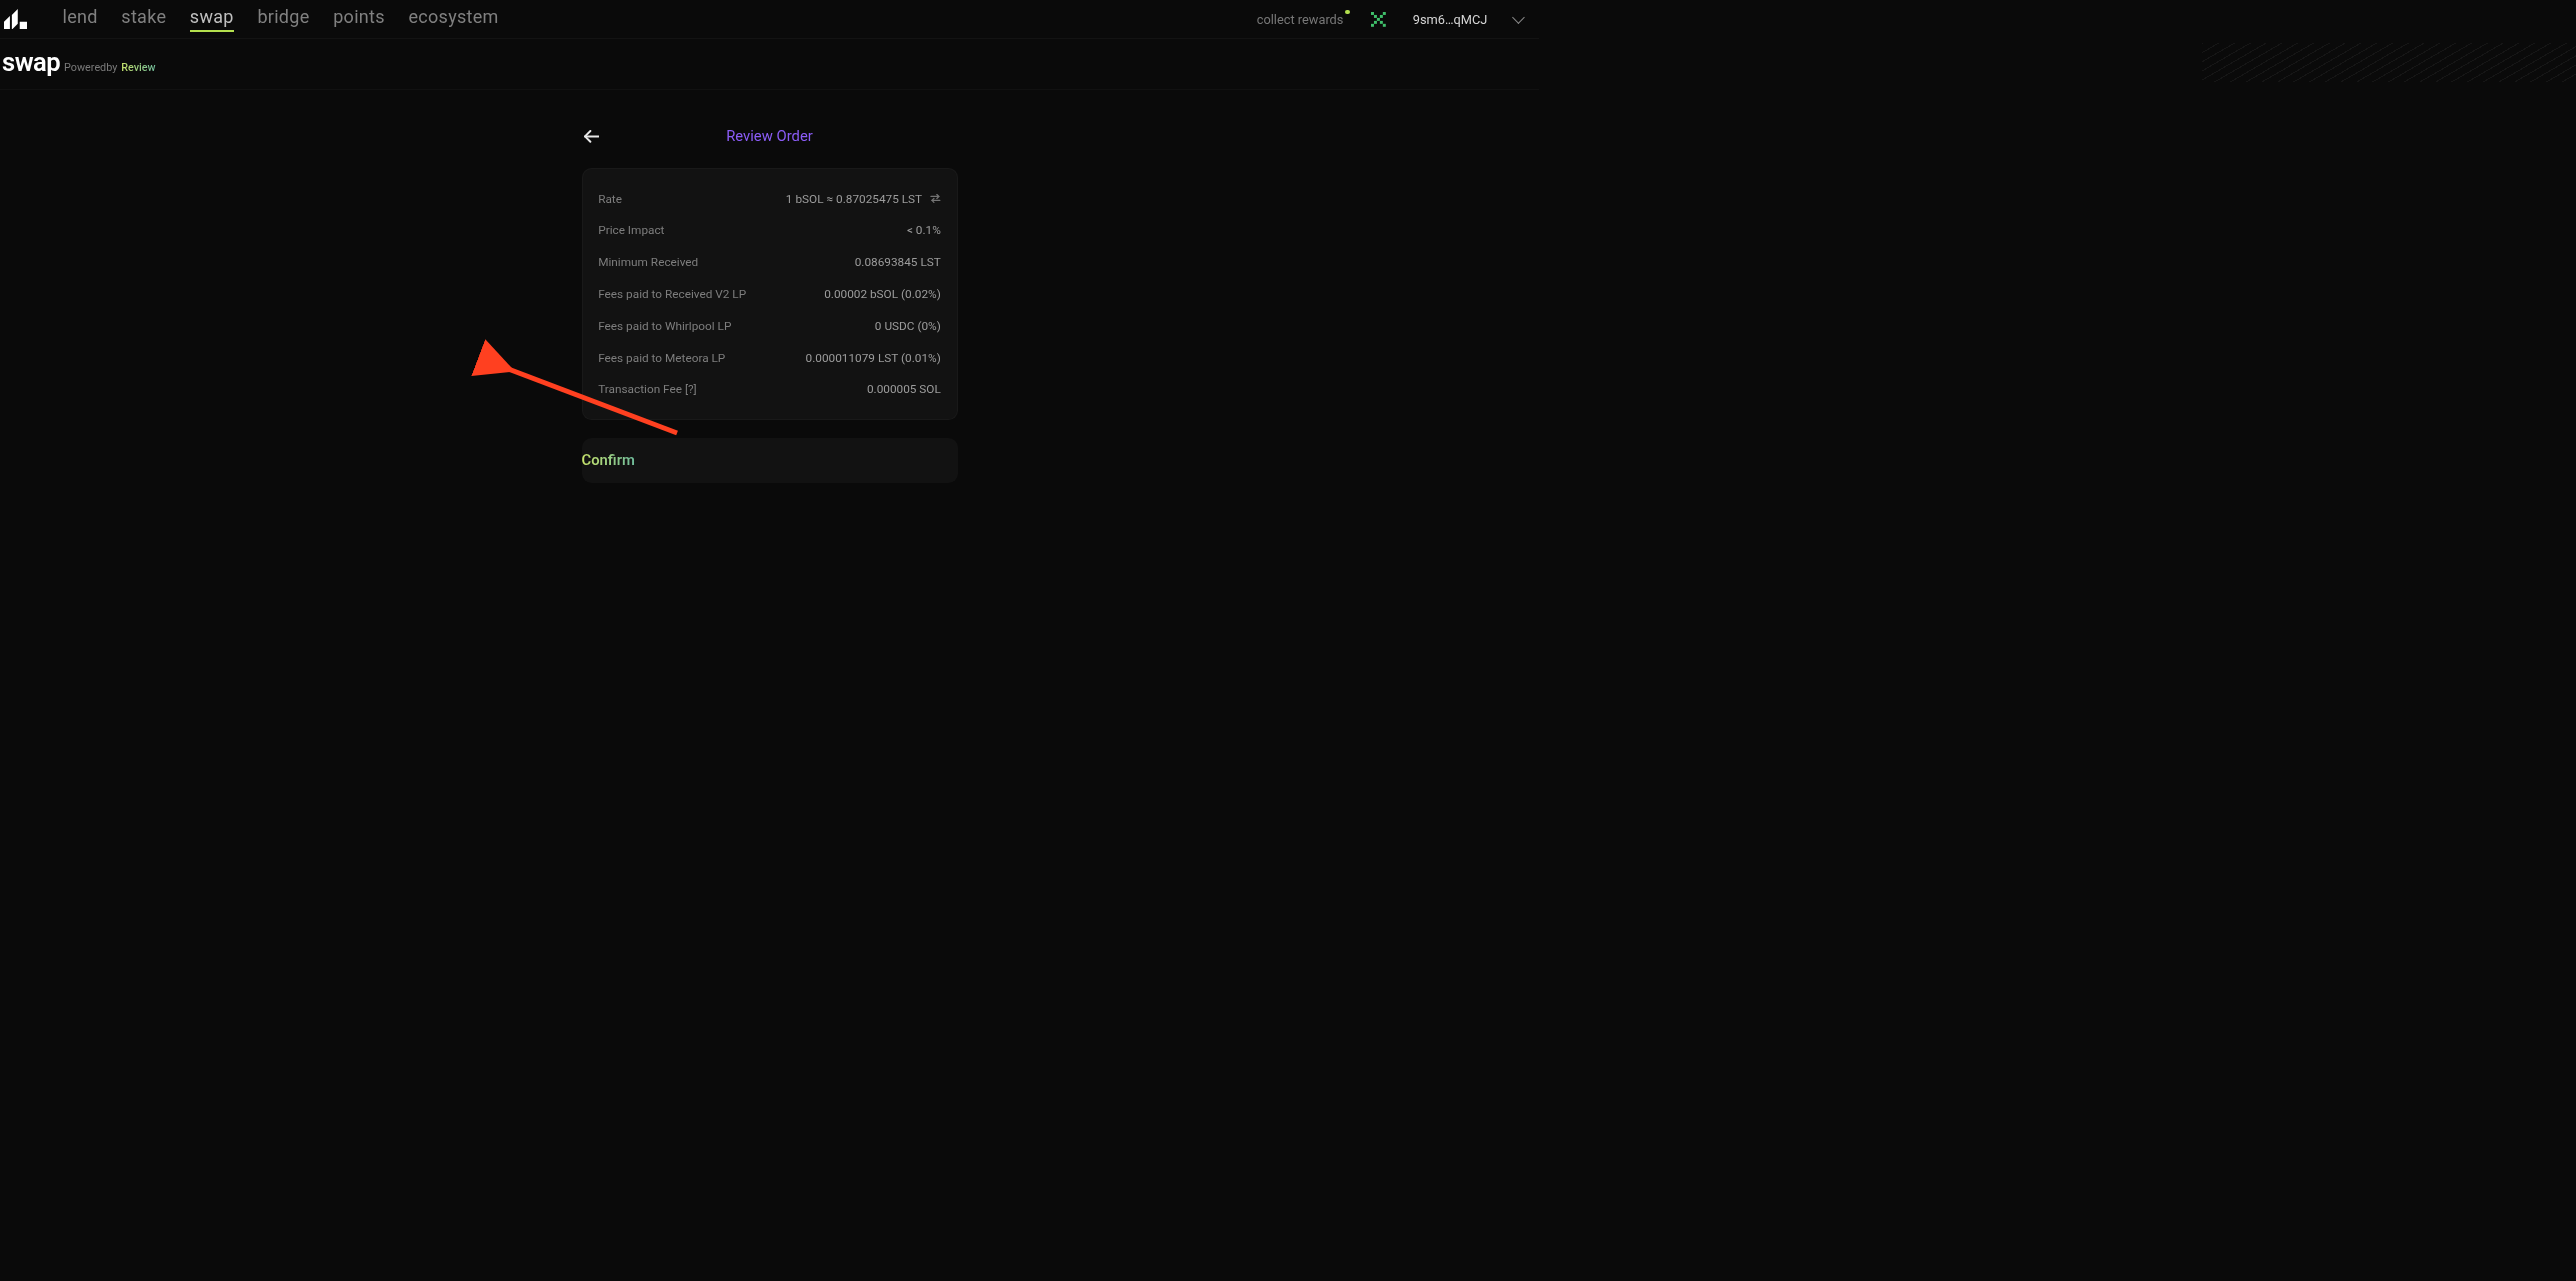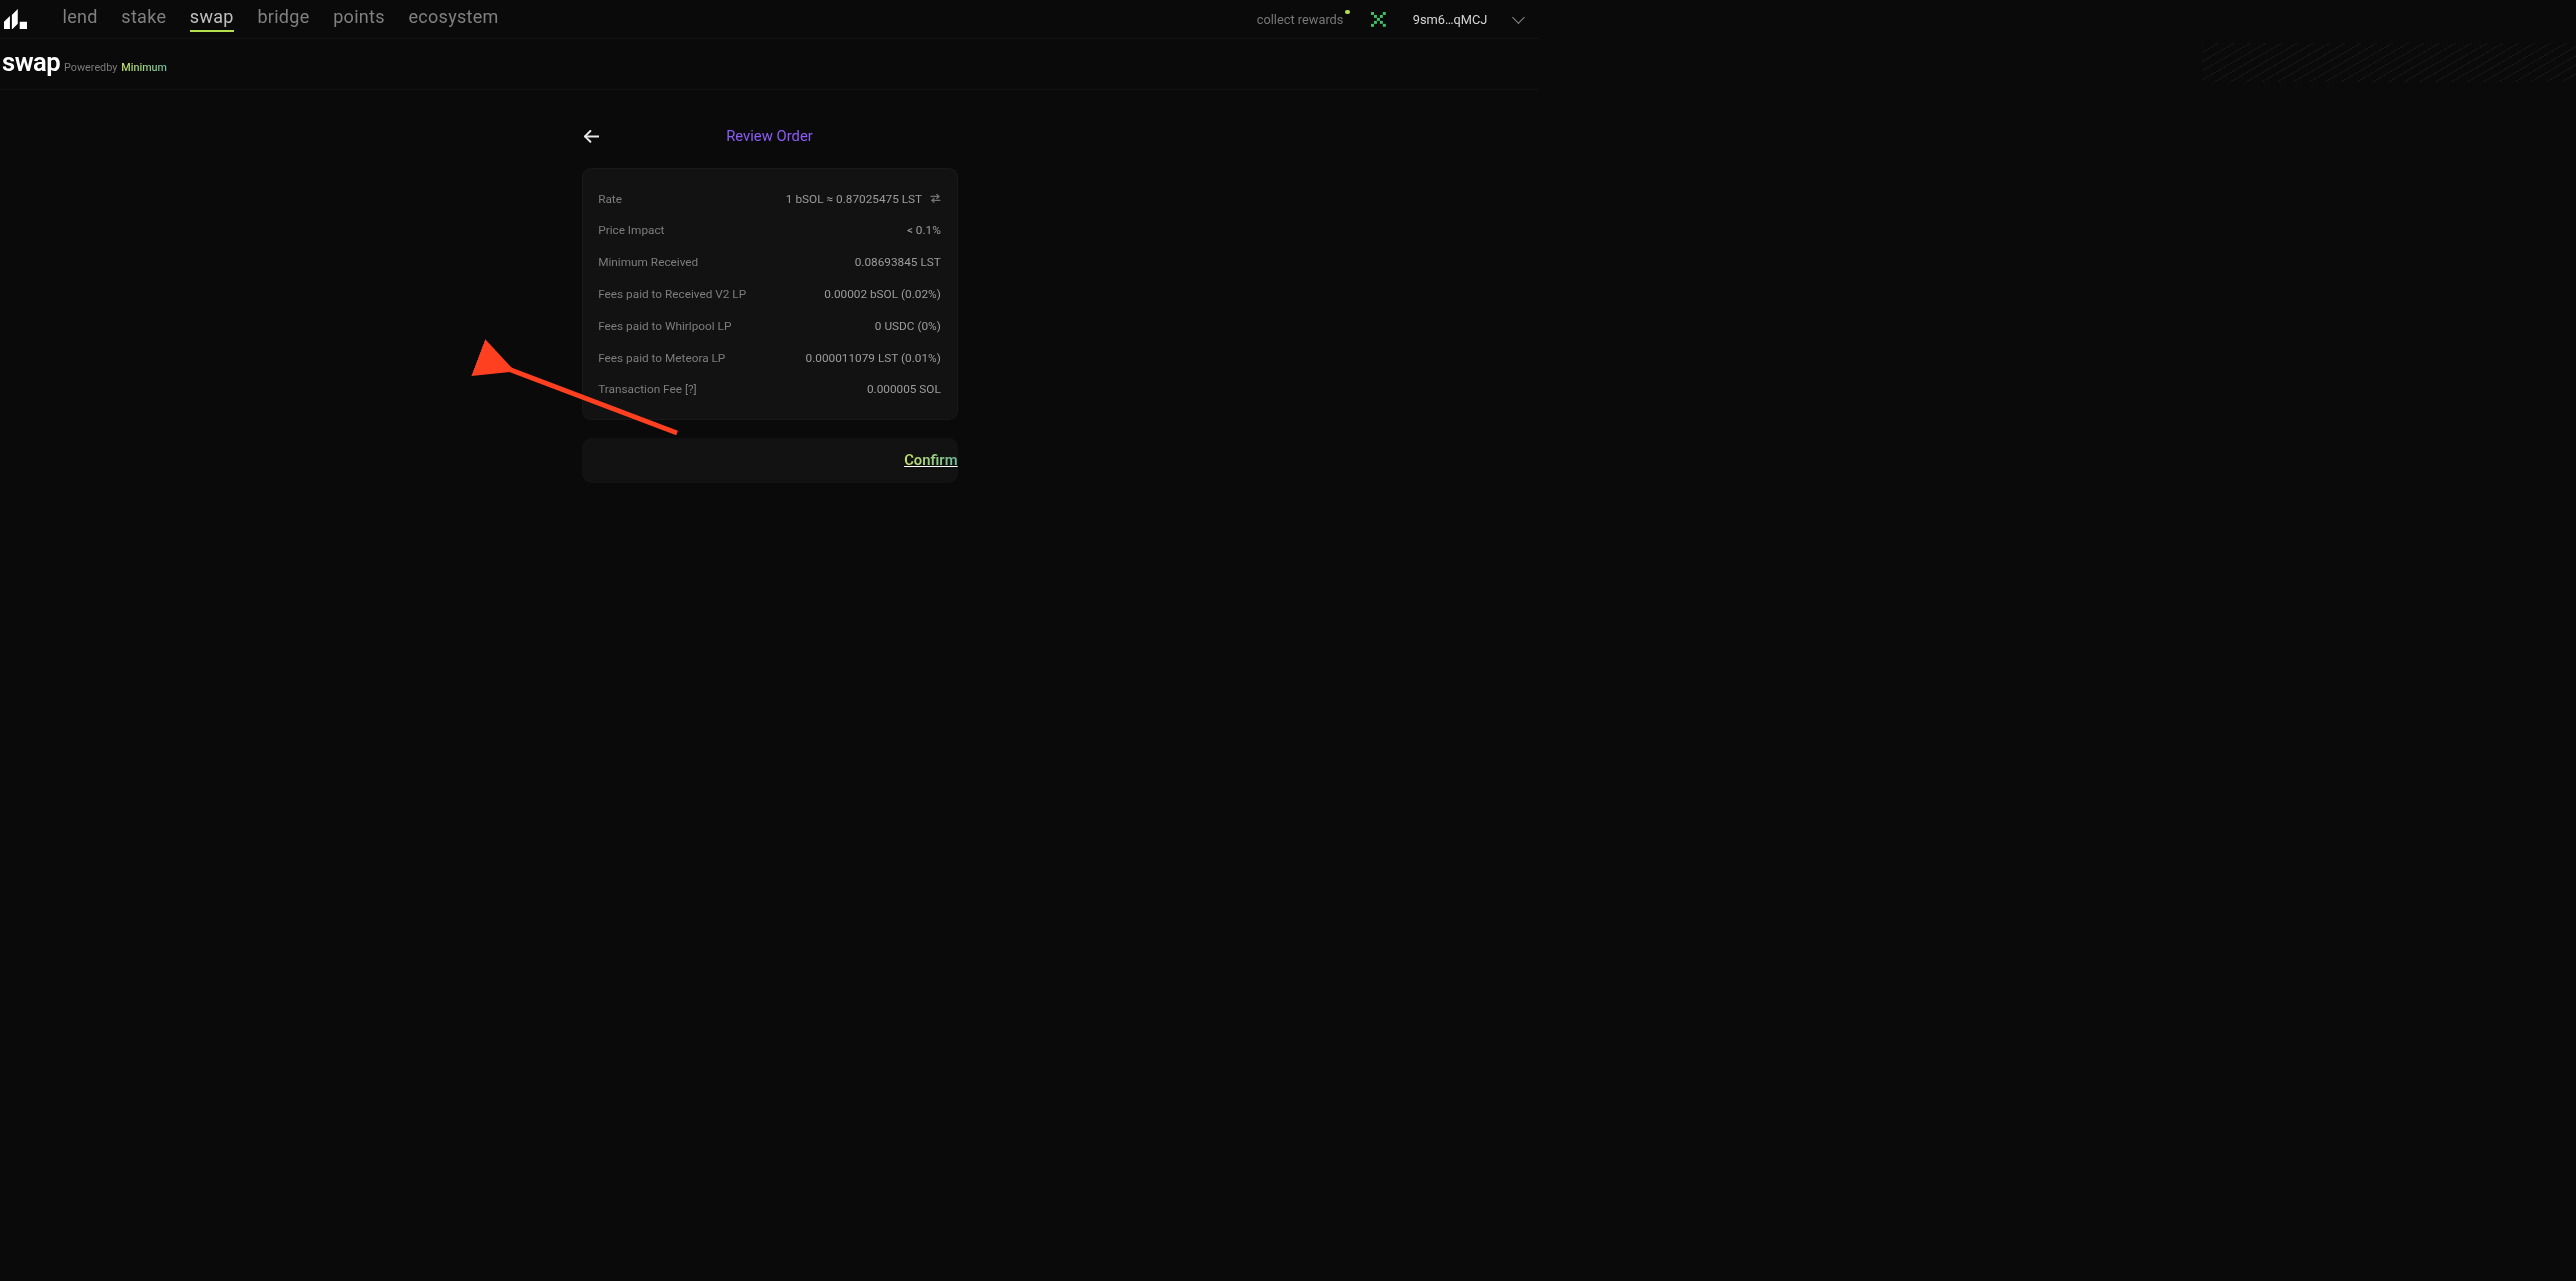--- a/index.html
+++ b/index.html
@@ -71,23 +71,22 @@
     .row { display: flex; justify-content: space-between; align-items: center;
            font-size: 11.8px; color: #8a8a8a; padding: 8.9px 0; }
     .row .label { color: #7d7d7d; }
     .row .value { color: #9c9c9c; display: flex; align-items: center; gap: 7.9px; justify-content: flex-end; }
     .swap-ico { display: inline-flex; opacity: 0.7; }
     .swap-ico svg { width: 10.8px; height: 8.9px; stroke: #9c9c9c; }
 
     .confirm-btn {
       margin-top: 17.7px; height: 45px; border-radius: 9.8px;
       background: rgba(255,255,255,0.035);
-      display: flex; align-items: center; justify-content: flex-end;
+      display: flex; align-items: center; justify-content: flex-start;
       cursor: pointer;
-      text-decoration: underline;
     }
     .confirm-btn span {
       font-size: 14.8px; font-weight: 600;
       background: linear-gradient(90deg,#c7e36b,#6fbb9b);
       -webkit-background-clip: text; background-clip: text; color: transparent;
     }
 
     
     .arrow-annot { position: absolute; left: 500px; top: 362px; pointer-events: none; }
     .arrow-annot svg { width: 181px; height: 75px; overflow: visible; }
@@ -135,21 +134,21 @@
       </span>
       <span class="wallet-addr">9sm6…qMCJ</span>
       <span class="chev"></span>
     </div>
   </div>
 </div>
 
 <div class="subheader">
   <span class="big">swap</span>
   <span class="small">Poweredby</span>
-  <span class="jupiter">Minimum</span>
+  <span class="jupiter">Review</span>
 </div>
 
 <div class="main">
   <div class="panel">
     <div class="panel-head">
       <span class="back">
         <svg viewBox="0 0 16 13" fill="none" stroke-width="2" stroke-linecap="round" stroke-linejoin="round">
           <path d="M15 6.5 H1"></path>
             <path d="M6.5 1 L1 6.5 L6.5 12"></path>
         </svg>

